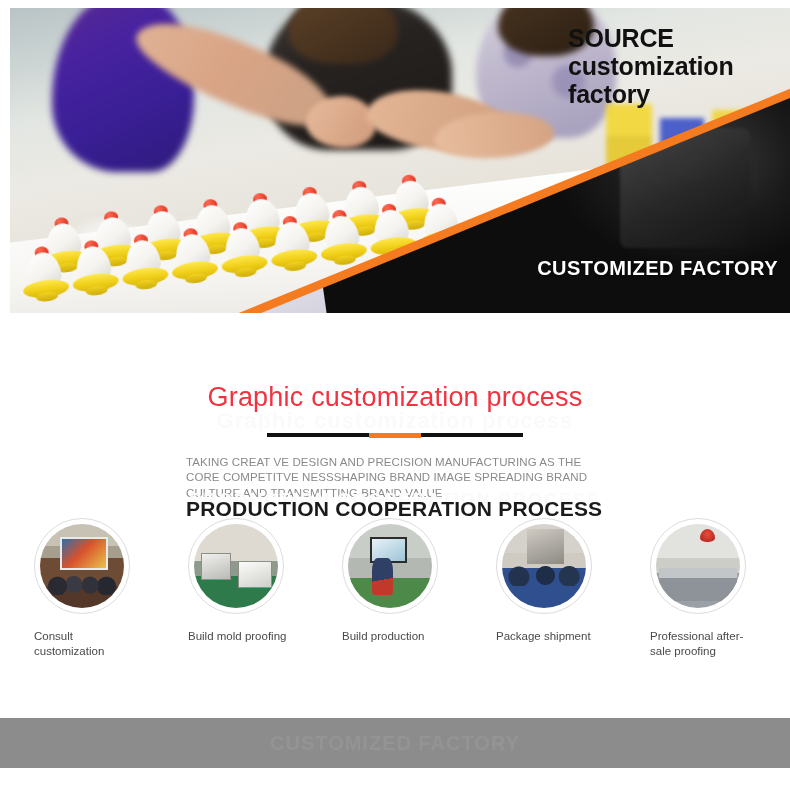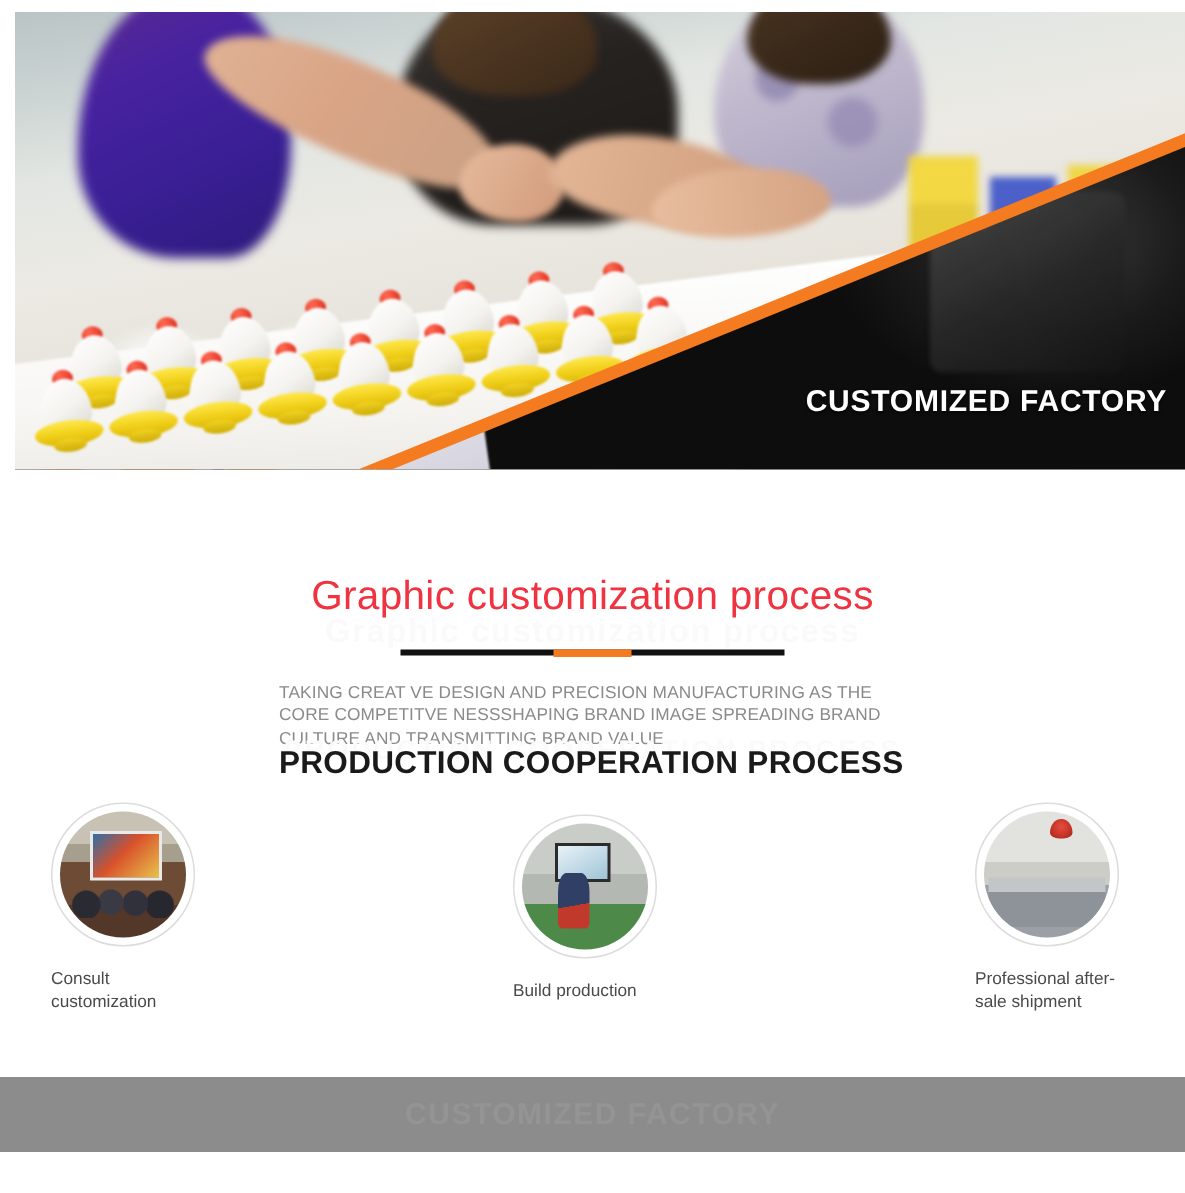--- a/index.html
+++ b/index.html
@@ -309,25 +309,24 @@
     font-weight: bold;
     letter-spacing: 2px;
     pointer-events: none;
     user-select: none;
   }
 
   
   .steps {
     position: absolute;
     left: 34px;
-    top: 205px;
+    top: 188px;
     width: 726px;
     display: flex;
     justify-content: space-between;
-    align-items: center;
   }
   .step { width: 110px; }
   .step-circle {
     width: 96px;
     height: 96px;
     border-radius: 50%;
     border: 1px solid #dcdcdc;
     padding: 5px;
     background: #fff;
     box-shadow: 0 0 0 1px #fff inset;
@@ -613,20 +612,21 @@
         </div>
       <div class="needle" style="left:190px; top:2px;">
           <div class="body"></div>
           <div class="tip"></div>
         </div>
     </div>
   </div>
 
   <div class="banner-diagonal"></div>
 
+  <div class="banner-title">SOURCE customization factory</div>
   <div class="banner-subtitle">CUSTOMIZED FACTORY</div>
 </div>
 
 <div class="section">
 
   <div class="section-title">Graphic customization process</div>
   <div class="watermark">Graphic customization process</div>
 
   <div class="rule"></div>
 
@@ -637,35 +637,47 @@
 
   <div class="steps">
 
     <div class="step">
       <div class="step-circle">
         <div class="step-photo ph-consult"></div>
       </div>
       <div class="step-label">Consult customization</div>
     </div>
 
+    <div class="step">
+      <div class="step-circle">
+        <div class="step-photo ph-mold"></div>
+      </div>
+      <div class="step-label">Build mold proofing</div>
+    </div>
 
 
     <div class="step">
       <div class="step-circle">
         <div class="step-photo ph-mass"></div>
       </div>
       <div class="step-label">Build production</div>
     </div>
 
+    <div class="step">
+      <div class="step-circle">
+        <div class="step-photo ph-package"></div>
+      </div>
+      <div class="step-label">Package shipment</div>
+    </div>
 
     <div class="step">
       <div class="step-circle">
         <div class="step-photo ph-service"></div>
       </div>
-      <div class="step-label">Professional after-sale shipment</div>
+      <div class="step-label">Professional after-sale proofing</div>
     </div>
 
   </div>
 </div>
 
 <div class="footer-bar">
   <div class="footer-text">CUSTOMIZED FACTORY</div>
 </div>
 
 </body></html>

